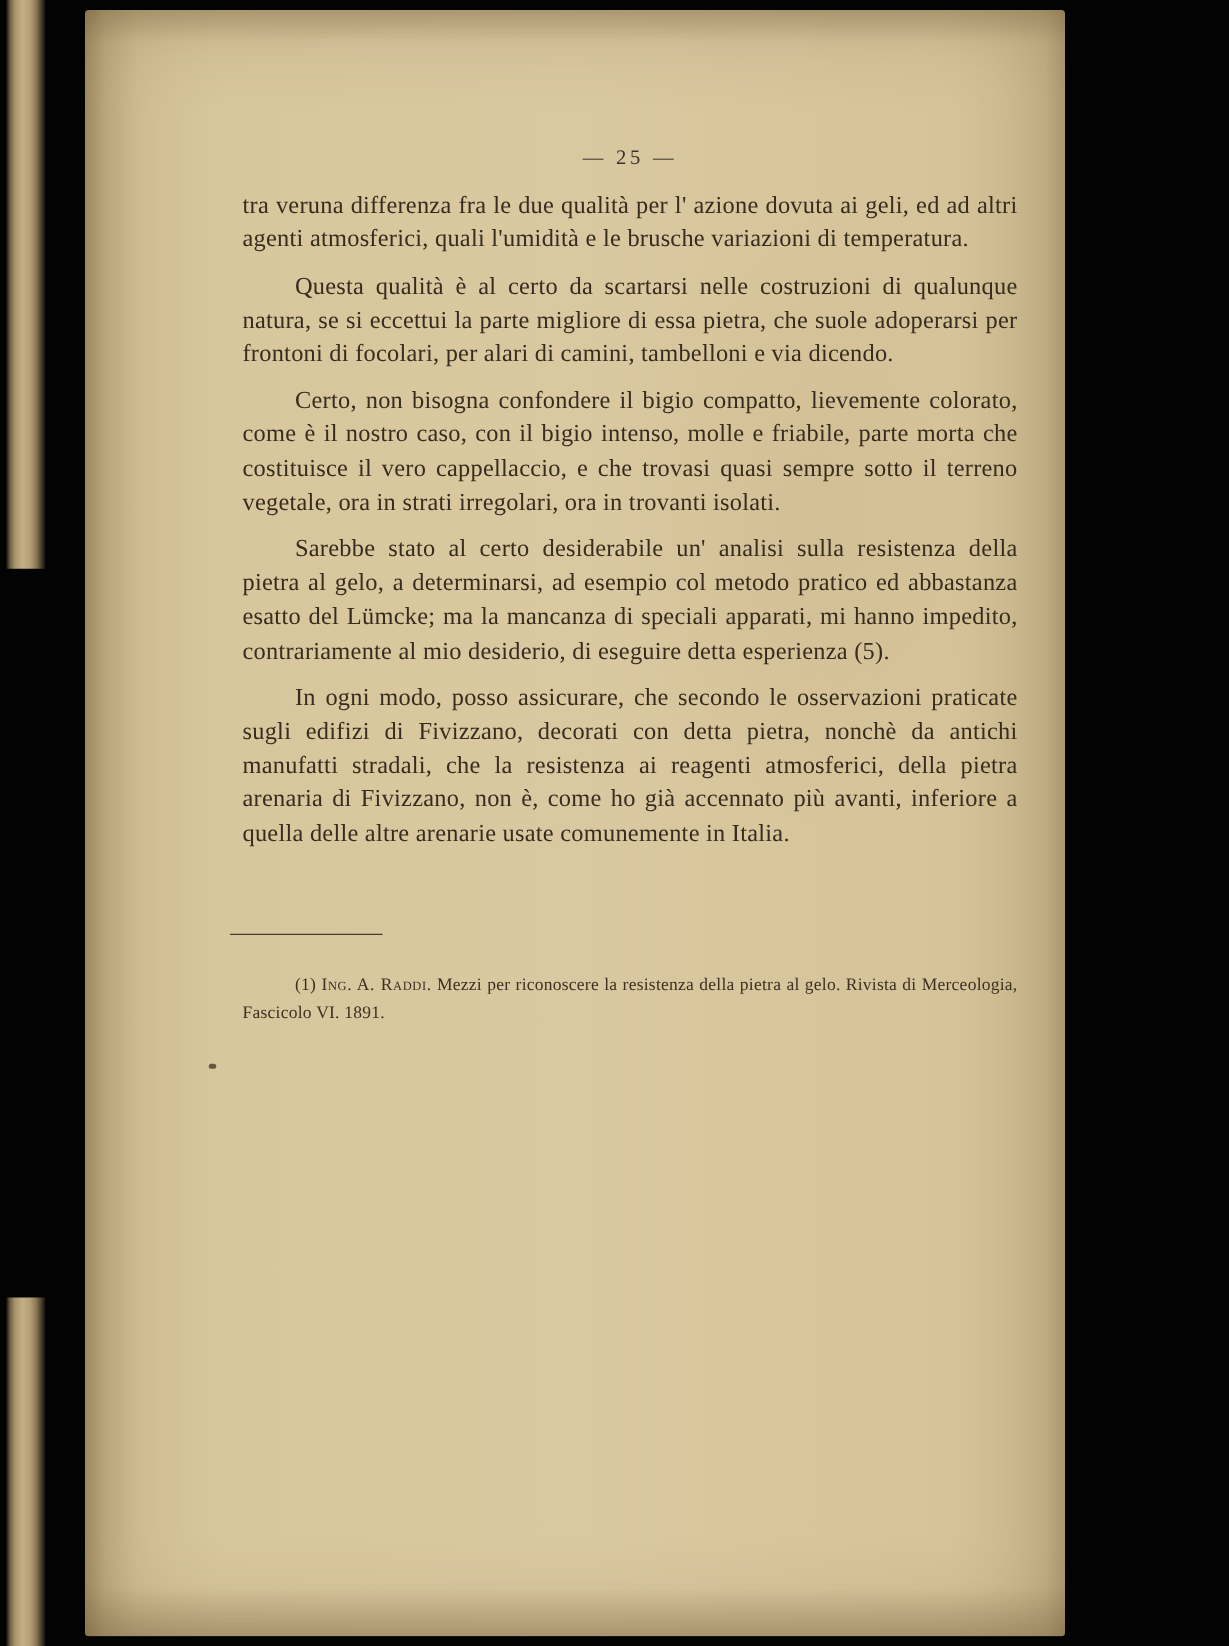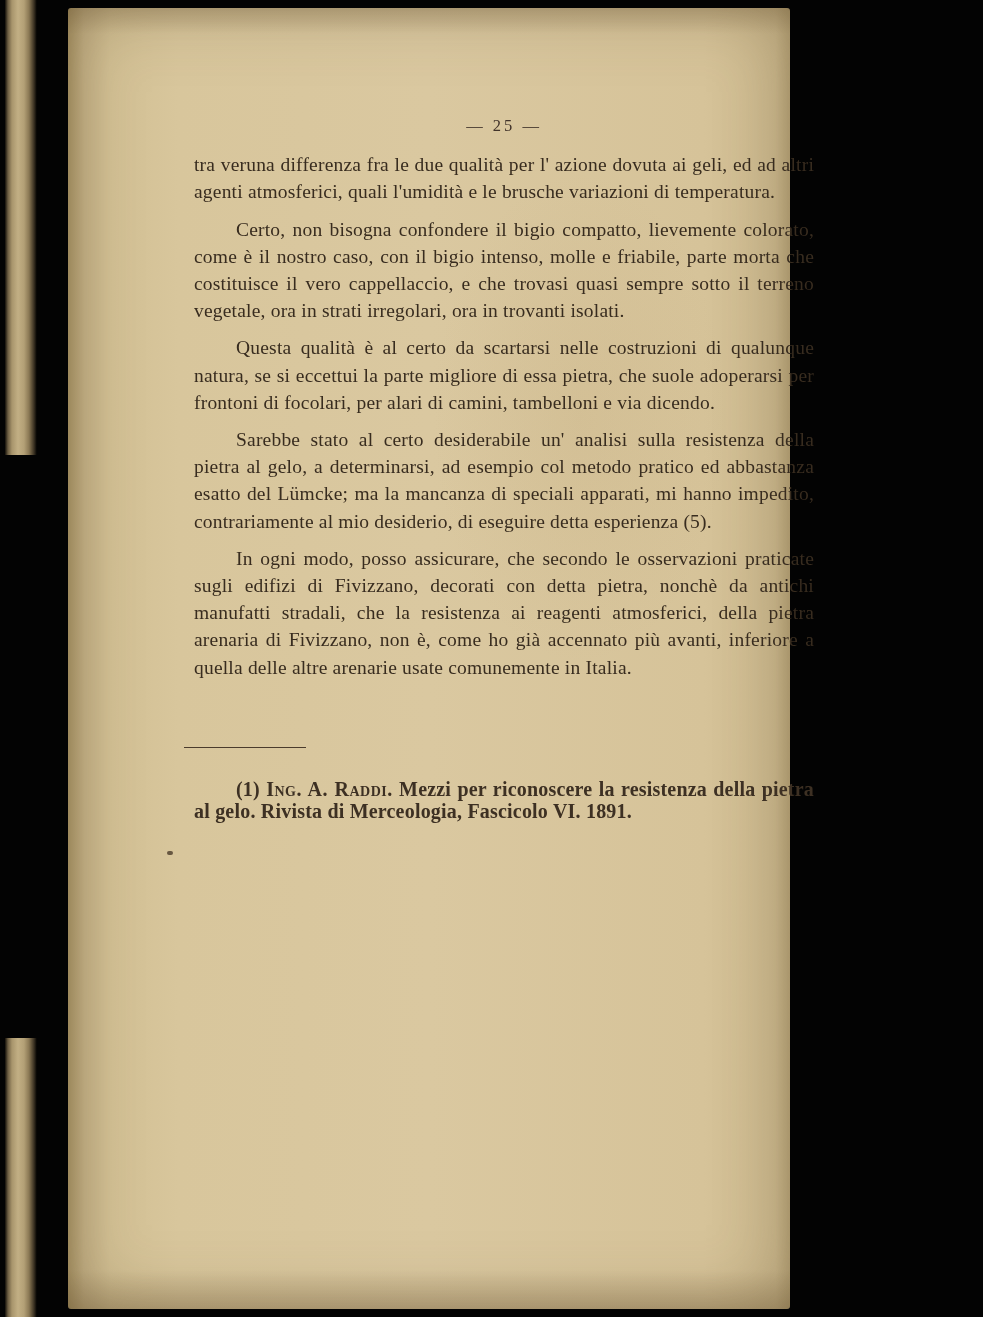--- a/index.html
+++ b/index.html
@@ -27,21 +27,21 @@
         #3a3122 29px, #000 32px);
   }
   .edge-top { top: 0; height: 455px; }
   .edge-bottom { top: 1038px; height: 279px; }
 
   
   .page {
     position: absolute;
     left: 68px;
     top: 8px;
-    width: 722px;
+    width: 784px;
     height: 1301px;
     border-radius: 3px;
     background:
       linear-gradient(180deg, rgba(110,88,52,0.28) 0px, rgba(0,0,0,0) 26px,
         rgba(0,0,0,0) 1262px, rgba(110,88,52,0.30) 100%),
       linear-gradient(90deg, #ab9768 0px, #c5b287 16px, #d2c094 42px,
         #d8c69c 110px, #dac8a0 50%, #d6c399 88%, #ccb98e 98%, #baa77b 100%),
       #d8c69c;
     box-shadow: inset 0 0 70px rgba(92,72,40,0.35);
   }
@@ -71,25 +71,24 @@
     text-indent: 0;
   }
   .footnote-rule {
     width: 122px;
     height: 0;
     border-top: 1.4px solid #4a3b2c;
     margin-top: 66px;
   }
   .footnote {
     margin-top: 30px !important;
-    font-size: 20px;
+    font-size: 14px;
     line-height: 22px;
     text-indent: 40px;
     color: #3d3023;
-    font-weight: bold;
   }
   .smallcaps {
     font-variant: small-caps;
     letter-spacing: 0.5px;
   }
   .speck {
     position: absolute;
     left: 99px;
     top: 843px;
     width: 6px;
@@ -118,22 +117,22 @@
   <div class="edge edge-bottom"></div>
 
   <div class="page">
     <div class="stain"></div>
     <div class="speck"></div>
 
     <div class="textblock">
       <div class="pagenum">— 25 —</div>
 
       <p class="first">tra veruna differenza fra le due qualità per l' azione dovuta ai geli, ed ad altri agenti atmosferici, quali l'umidità e le brusche variazioni di temperatura.</p>
+      <p>Questa qualità è al certo da scartarsi nelle costruzioni di qualunque natura, se si eccettui la parte migliore di essa pietra, che suole adoperarsi per frontoni di focolari, per alari di camini, tambelloni e via dicendo.</p>
       <p>Certo, non bisogna confondere il bigio compatto, lievemente colorato, come è il nostro caso, con il bigio intenso, molle e friabile, parte morta che costituisce il vero cappellaccio, e che trovasi quasi sempre sotto il terreno vegetale, ora in strati irregolari, ora in trovanti isolati.</p>
-      <p>Questa qualità è al certo da scartarsi nelle costruzioni di qualunque natura, se si eccettui la parte migliore di essa pietra, che suole adoperarsi per frontoni di focolari, per alari di camini, tambelloni e via dicendo.</p>
       <p>Sarebbe stato al certo desiderabile un' analisi sulla resistenza della pietra al gelo, a determinarsi, ad esempio col metodo pratico ed abbastanza esatto del Lümcke; ma la mancanza di speciali apparati, mi hanno impedito, contrariamente al mio desiderio, di eseguire detta esperienza (5).</p>
       <p>In ogni modo, posso assicurare, che secondo le osservazioni praticate sugli edifizi di Fivizzano, decorati con detta pietra, nonchè da antichi manufatti stradali, che la resistenza ai reagenti atmosferici, della pietra arenaria di Fivizzano, non è, come ho già accennato più avanti, inferiore a quella delle altre arenarie usate comunemente in Italia.</p>
 
       <div class="footnote-rule"></div>
 
       <p class="footnote">
         <span>(1)</span>
         <span class="smallcaps">Ing. A. Raddi.</span>
         <span>Mezzi per riconoscere la resistenza della pietra al gelo. Rivista di Merceologia, Fascicolo VI. 1891.</span>
       </p>

